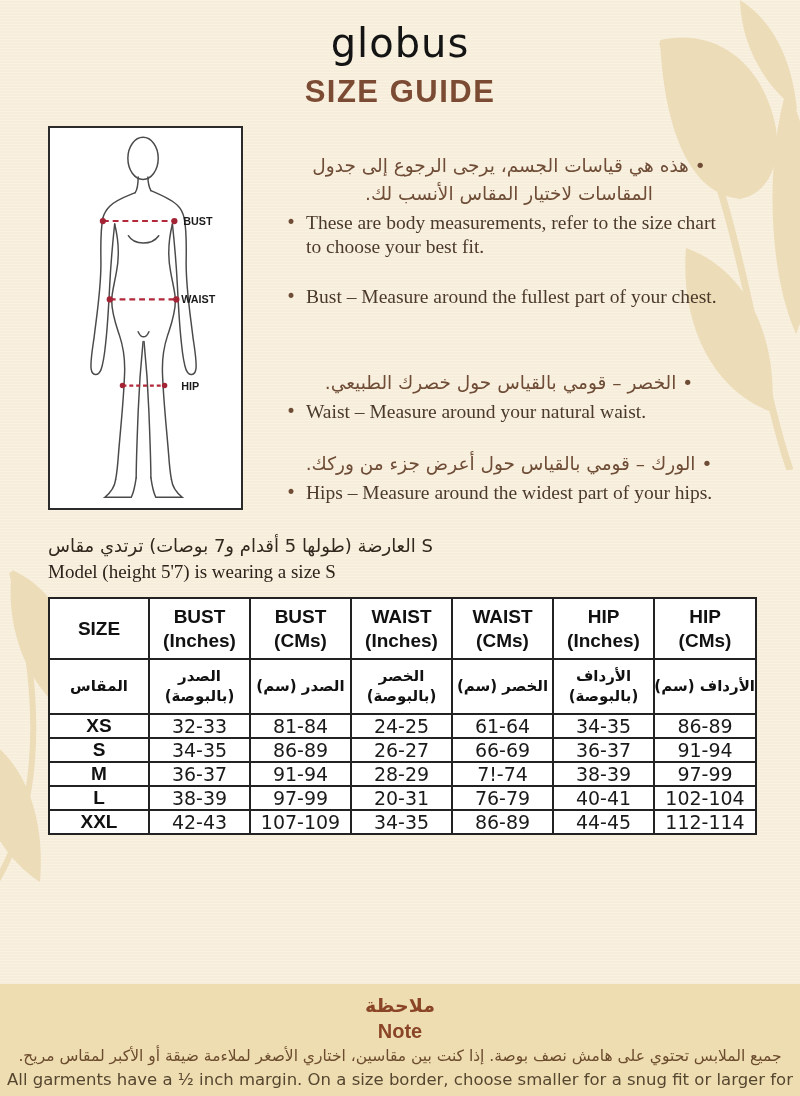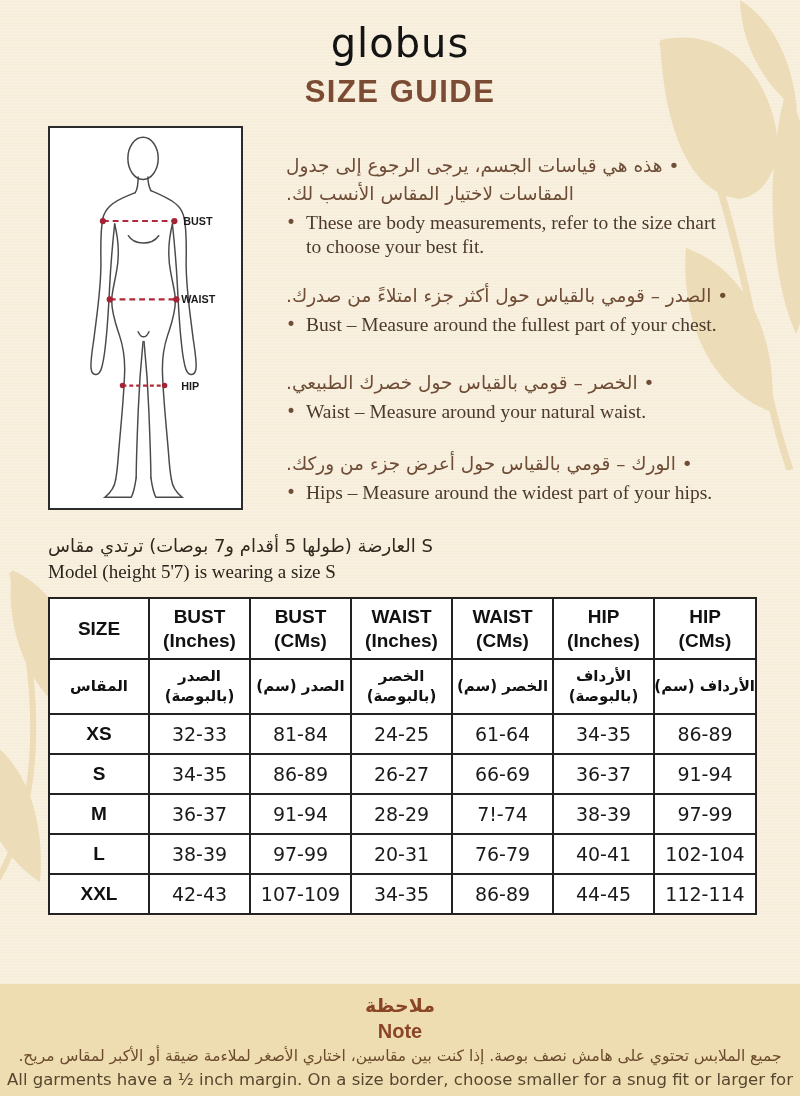--- a/index.html
+++ b/index.html
@@ -29,42 +29,42 @@
   }
   .figure-box svg { display:block; width:100%; height:100%; }
   .outline { fill:none; stroke:#4a4a4a; stroke-width:1.5; stroke-linecap:round; }
   .mline { stroke:#b3293b; stroke-width:2.2; fill:none; }
   .mlabel { font-family:"Liberation Sans", sans-serif; font-size:11px; font-weight:700; fill:#1b1b1b; }
 
   .bullets { position:absolute; left:286px; top:0; width:446px; z-index:2; }
   .group { position:absolute; left:0; width:446px; }
   .g1 { top:152px; } .g2 { top:282px; } .g3 { top:369px; } .g4 { top:450px; }
   .ar-line {
-    direction:rtl; text-align:left;
+    direction:rtl; text-align:center;
     font-family:"DejaVu Sans", sans-serif; font-size:18.5px; line-height:28px; color:#6e4c36;
   }
   .en-line {
     display:flex; gap:10px; margin-top:3px;
     font-family:"Liberation Serif", serif; font-size:19.5px; line-height:23.5px; color:#4b3a2b;
   }
   .dot { color:#6e4c36; font-family:"DejaVu Sans", sans-serif; }
   .en-line .dot { line-height:23.5px; font-size:17px; }
 
   .model-note { position:absolute; left:48px; top:532px; width:420px; z-index:2; }
   .model-ar { font-family:"DejaVu Sans", sans-serif; font-size:18px; line-height:27px; color:#32291e; }
   .model-en { font-family:"Liberation Serif", serif; font-size:19px; line-height:26px; color:#2c241b; }
 
   table.sizes {
     position:absolute; left:48px; top:597px; z-index:2;
     border-collapse:collapse; table-layout:fixed; width:707px; background:#ffffff;
   }
   table.sizes td { border:2px solid #222222; text-align:center; vertical-align:middle; padding:0; }
   tr.row-en-head { height:61px; }
   tr.row-ar-head { height:55px; }
-  tr.row-data { height:40px; }
+  tr.row-data { height:24px; }
   .h-en { font-size:19px; font-weight:700; color:#111; line-height:1.25; font-family:"Liberation Sans", sans-serif; }
   .h-ar { direction:rtl; font-family:"DejaVu Sans", sans-serif; font-size:15px; font-weight:700; color:#111; line-height:1.3; }
   .h-ar .oneline { white-space:nowrap; }
   .c-size { font-size:19px; font-weight:700; color:#111; font-family:"Liberation Sans", sans-serif; }
   .c-val { font-size:19px; color:#1a1a1a; font-family:"DejaVu Sans", sans-serif; }
 
   .note-strip {
     position:absolute; left:0; top:984px; width:800px; height:112px;
     background:#efddb2; z-index:2; text-align:center; padding-top:8px;
   }
@@ -137,21 +137,20 @@
 
   <div class="bullets">
     <div class="group g1">
       <div class="ar-line"><span class="dot">•</span> <span>هذه هي قياسات الجسم، يرجى الرجوع إلى جدول المقاسات لاختيار المقاس الأنسب لك.</span></div>
       <div class="en-line">
           <span class="dot">•</span>
           <span>These are body measurements, refer to the size chart to choose your best fit.</span>
         </div>
     </div>
     <div class="group g2">
-      <div class="ar-line"><span class="dot">•</span> <span>الصدر – قومي بالقياس حول أكثر جزء امتلاءً من صدرك.</span></div>
       <div class="en-line">
           <span class="dot">•</span>
           <span>Bust – Measure around the fullest part of your chest.</span>
         </div>
     </div>
     <div class="group g3">
       <div class="ar-line"><span class="dot">•</span> <span>الخصر – قومي بالقياس حول خصرك الطبيعي.</span></div>
       <div class="en-line">
           <span class="dot">•</span>
           <span>Waist – Measure around your natural waist.</span>

